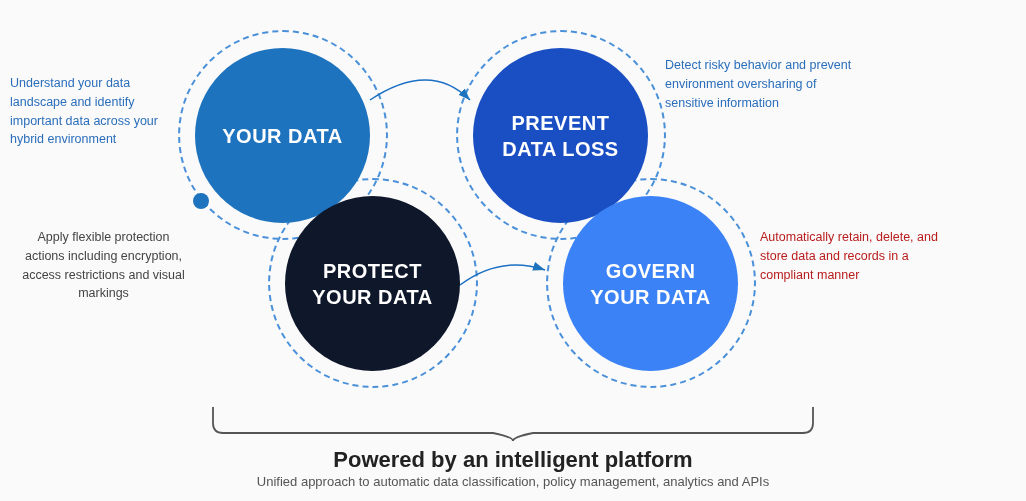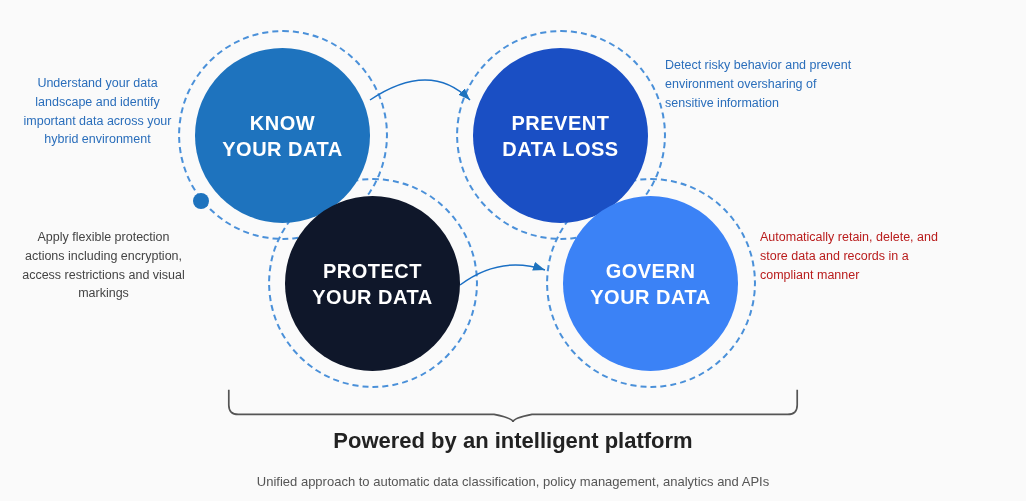--- a/index.html
+++ b/index.html
@@ -159,21 +159,21 @@
       font-size: 12.5px;
       color: #2a6ebb;
       line-height: 1.5;
       text-align: center;
     }
 
     .annotation-know {
       top: 74px;
       left: 10px;
       width: 175px;
-      text-align: center;
+      text-align: left;
       color: #2a6ebb;
     }
 
     .annotation-prevent {
       top: 56px;
       left: 665px;
       width: 200px;
       text-align: left;
       color: #2a6ebb;
     }
@@ -211,21 +211,21 @@
     .brace-svg {
       width: 640px;
       height: 38px;
       margin-bottom: 6px;
     }
 
     .powered-title {
       font-size: 22px;
       font-weight: 700;
       color: #222;
-      margin-bottom: 20px;
+      margin-bottom: 1px;
     }
 
     .powered-subtitle {
       font-size: 13px;
       color: #555;
     }
   </style>
 </head>
 <body>
 
@@ -257,21 +257,20 @@
       <path d="M 600 220 Q 640 255 650 280" stroke="#888" stroke-width="1.5" fill="none" marker-end="url(#arrowhead3)"></path>
 
       <path d="M 460 285 Q 500 255 545 270" stroke="#1a6fc4" stroke-width="1.5" fill="none" marker-end="url(#arrowhead2)"></path>
     </svg>
 
     <div class="dot dot-blue"></div>
     <div class="dot dot-dark"></div>
 
     <div class="circle circle-know">
       <div>
-        <div>KNOW</div>
         <div>YOUR DATA</div>
       </div>
     </div>
 
     <div class="circle circle-prevent">
       <div>
         <div>PREVENT</div>
         <div>DATA LOSS</div>
       </div>
     </div>

